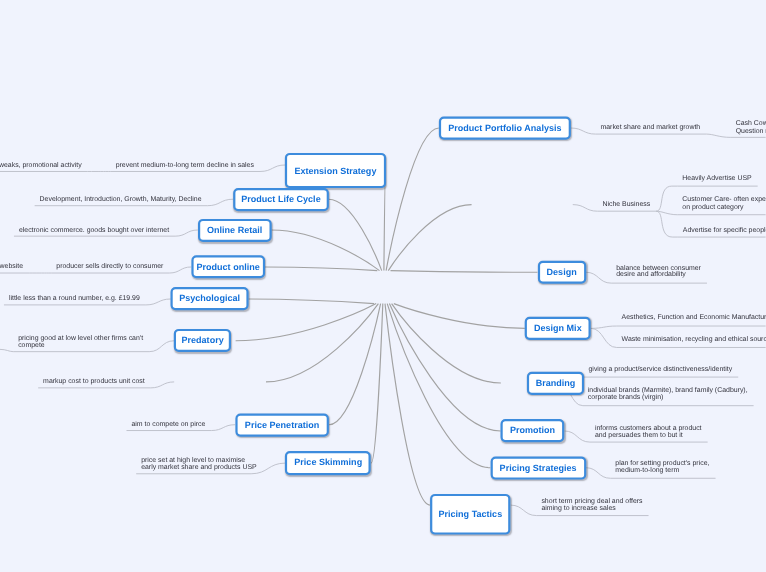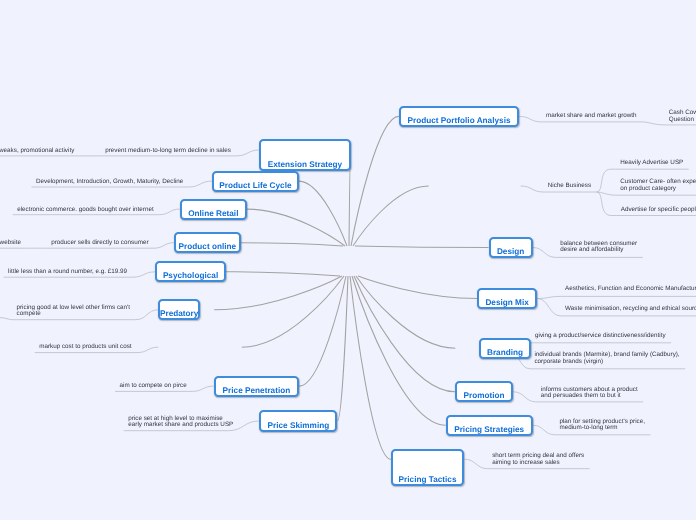--- a/index.html
+++ b/index.html
@@ -6,21 +6,21 @@
   body{width:696px;height:520px;background:#f0f3fd;overflow:hidden;
        font-family:"Liberation Sans",sans-serif;-webkit-font-smoothing:antialiased;
        text-rendering:geometricPrecision;}
   #canvas{-webkit-font-smoothing:antialiased;transform:translateZ(0);}
   #canvas{position:relative;width:696px;height:520px;}
   svg.links{position:absolute;left:0;top:0;width:696px;height:520px;fill:none;}
   svg.links path{fill:none;}
   svg.links .trunk{stroke:#a2a2a2;stroke-width:1.05;}
   svg.links .twig{stroke:#b9bcc6;stroke-width:0.8;}
   .node{position:absolute;box-sizing:border-box;white-space:nowrap;
-        display:flex;align-items:flex-end;justify-content:center;}
+        display:flex;align-items:center;justify-content:center;}
   .root{background:#1e91e0;color:#ffffff;border-radius:4px;
         font-weight:bold;font-size:10.65px;letter-spacing:0.1px;
         box-shadow:0.7px 1px 1.5px rgba(60,60,70,0.32);}
   .branch{background:#ffffff;border:2px solid #3d8cdd;border-radius:4.5px;
           color:#0f6ed8;font-weight:bold;font-size:8.2px;letter-spacing:0.02px;
           box-shadow:0.7px 1px 1.2px rgba(60,60,70,0.35);}
   .leaf{position:absolute;color:#33333d;font-size:6.3px;line-height:6.5px;white-space:nowrap;}
   .leaf .ln{display:block;}
 </style>
 </head>
@@ -197,21 +197,21 @@
     </div>
     <div class="leaf" style="left:-13.7px;top:240.4px">
       <span class="ln">own website</span>
     </div>
     <div class="node branch" style="left:155.3px;top:261.2px;width:70.5px;height:21.2px">
       <span>Psychological</span>
     </div>
     <div class="leaf" style="left:8.1px;top:269.2px">
       <span class="ln">little less than a round number, e.g. £19.99</span>
     </div>
-    <div class="node branch" style="left:158.2px;top:299.2px;width:42px;height:21.2px">
+    <div class="node branch" style="left:158.2px;top:299.2px;width:52px;height:21.2px">
       <span>Predatory</span>
     </div>
     <div class="leaf" style="left:16.5px;top:304.6px">
       <span class="ln">pricing good at low level other firms can't</span>
       <span class="ln">compete</span>
     </div>
     <div class="leaf" style="left:-75.0px;top:304.6px"></div>
     <div class="leaf" style="left:39.2px;top:344.4px">
       <span class="ln">markup cost to products unit cost</span>
     </div>

